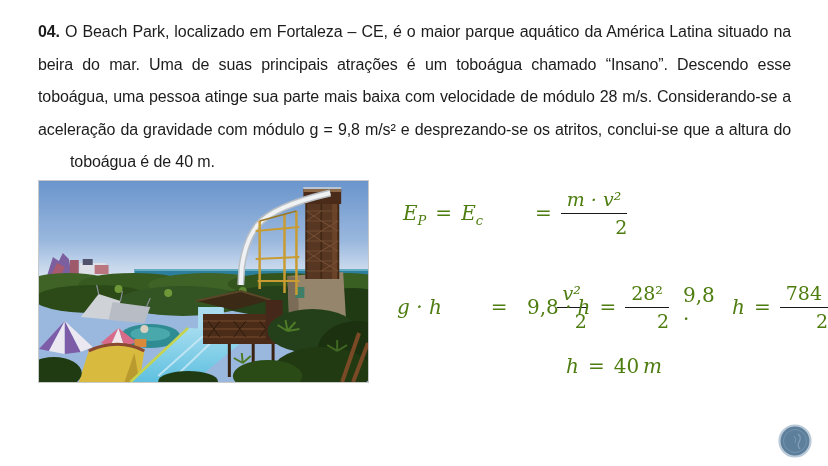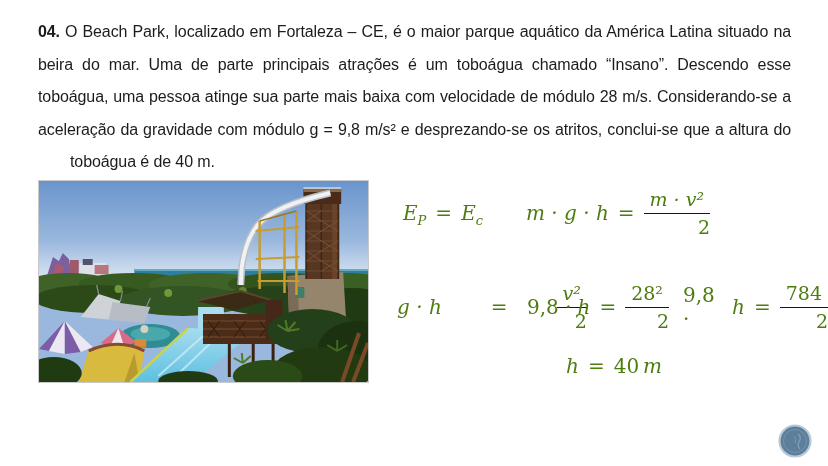--- a/index.html
+++ b/index.html
@@ -40,21 +40,21 @@
   
   .badge { position:absolute; left:777px; top:423px; width:36px; height:36px; }
 </style>
 </head>
 <body>
 
 <div id="slide">
 
   <div class="question">
     <div class="qline"><b class="qnum">04.</b> <span>O Beach Park, localizado em Fortaleza – CE, é o maior parque aquático da América Latina situado na</span></div>
-    <div class="qline">beira do mar. Uma de parte principais atrações é um toboágua chamado “Insano”. Descendo esse</div>
+    <div class="qline">beira do mar. Uma de suas principais atrações é um toboágua chamado “Insano”. Descendo esse</div>
     <div class="qline">toboágua, uma pessoa atinge sua parte mais baixa com velocidade de módulo 28 m/s. Considerando-se a</div>
     <div class="qline">aceleração da gravidade com módulo g = 9,8 m/s² e desprezando-se os atritos, conclui-se que a altura do</div>
     <div class="qline last">toboágua é de 40 m.</div>
   </div>
 
   <div class="photo">
     <svg viewBox="0 0 331 201" preserveAspectRatio="none">
       <defs>
         <linearGradient id="sky" x1="0" y1="0" x2="0" y2="1">
           <stop offset="0" stop-color="#6a95cc"></stop>
@@ -180,21 +180,20 @@
 
   <div>
 
     <div class="eq" style="left:403px; top:185px;">
       <span><em>E</em><sub><em>P</em></sub></span>
       <span class="rel">=</span>
       <span><em>E</em><sub><em>c</em></sub></span>
     </div>
 
     <div class="eq" style="left:526px; top:185px;">
-      <em>m · g · h</em>
       <span class="rel">=</span>
       <span class="frac">
         <span class="num it">m · v²</span>
         <span class="den">2</span>
       </span>
     </div>
 
     <div class="eq" style="left:397px; top:279px;gap:40px;">
       <em>g · h</em>
       <span class="rel">=</span>

